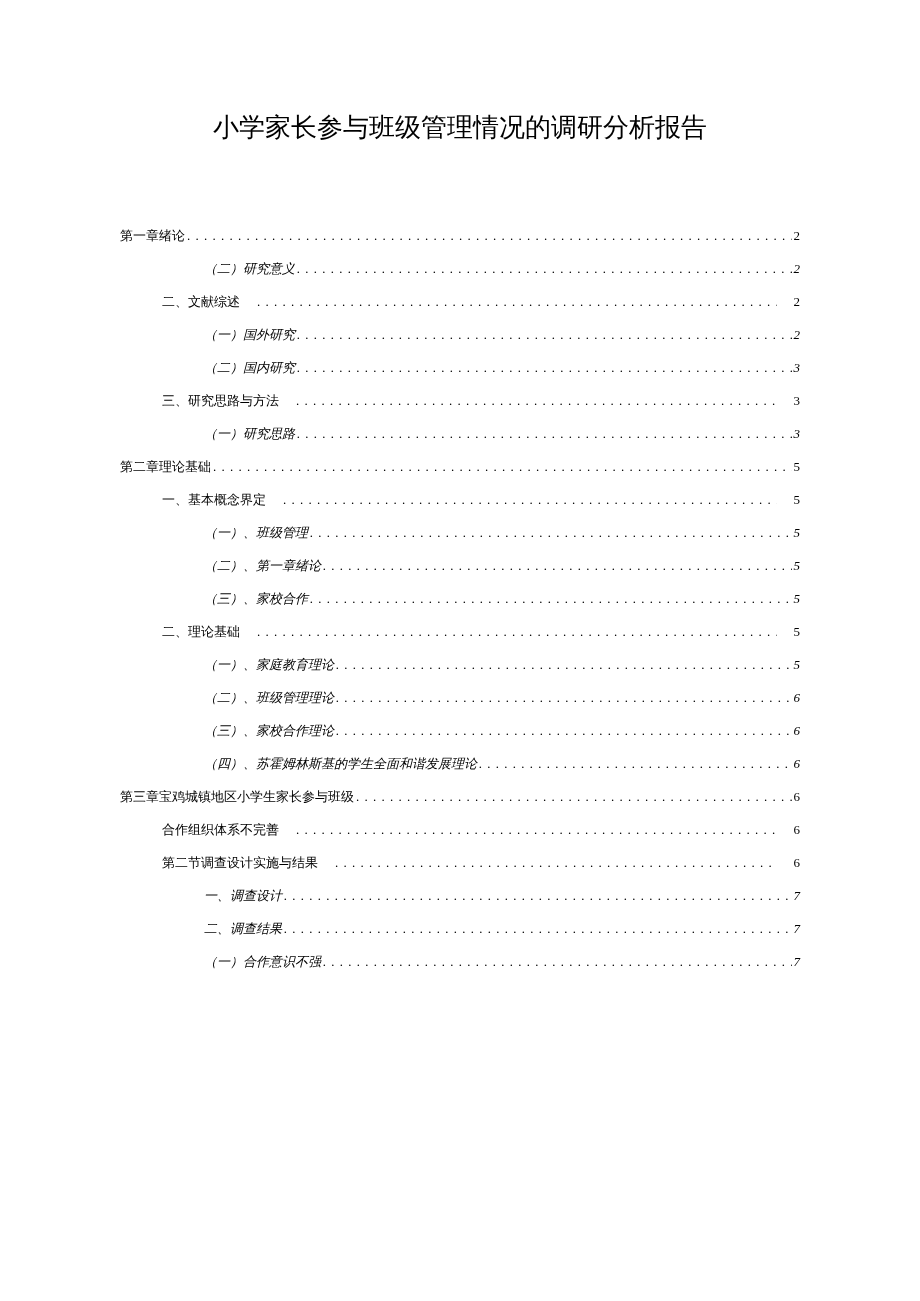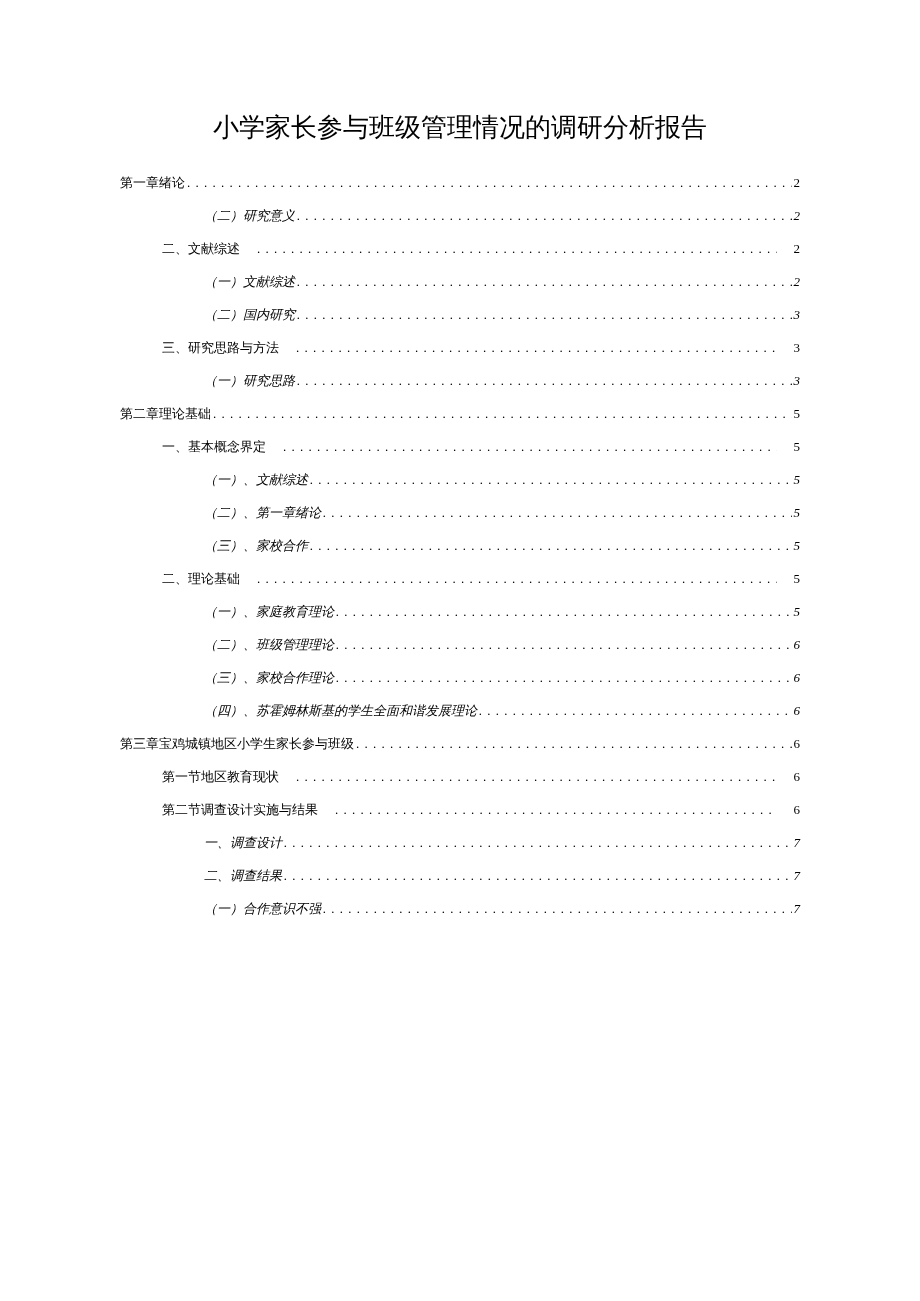--- a/index.html
+++ b/index.html
@@ -13,21 +13,21 @@
     width: 920px;
     height: 1301px;
     box-sizing: border-box;
     padding: 110px 120px 80px 120px;
     position: relative;
   }
   .title {
     text-align: center;
     font-size: 26px;
     font-weight: normal;
-    margin-bottom: 31px;
+    margin-bottom: 84px;
     font-family: "SimSun", "宋体", serif;
   }
   .toc {
     font-size: 13px;
     line-height: 1;
   }
   .toc-row {
     display: flex;
     align-items: flex-end;
     margin-bottom: 20px;
@@ -78,21 +78,21 @@
         <span class="toc-label">（二）研究意义</span>
         <span class="toc-dots"></span>
         <span class="toc-page">2</span>
       </div>
       <div class="toc-row l1">
         <span class="toc-label">二、文献综述</span>
         <span class="toc-dots"></span>
         <span class="toc-page">2</span>
       </div>
       <div class="toc-row l2">
-        <span class="toc-label">（一）文献综述</span>
+        <span class="toc-label">（一）国外研究</span>
         <span class="toc-dots"></span>
         <span class="toc-page">2</span>
       </div>
       <div class="toc-row l2">
         <span class="toc-label">（二）国内研究</span>
         <span class="toc-dots"></span>
         <span class="toc-page">3</span>
       </div>
       <div class="toc-row l1">
         <span class="toc-label">三、研究思路与方法</span>
@@ -108,21 +108,21 @@
         <span class="toc-label">第二章理论基础</span>
         <span class="toc-dots"></span>
         <span class="toc-page">5</span>
       </div>
       <div class="toc-row l1">
         <span class="toc-label">一、基本概念界定</span>
         <span class="toc-dots"></span>
         <span class="toc-page">5</span>
       </div>
       <div class="toc-row l2">
-        <span class="toc-label">（一）、文献综述</span>
+        <span class="toc-label">（一）、班级管理</span>
         <span class="toc-dots"></span>
         <span class="toc-page">5</span>
       </div>
       <div class="toc-row l2">
         <span class="toc-label">（二）、第一章绪论</span>
         <span class="toc-dots"></span>
         <span class="toc-page">5</span>
       </div>
       <div class="toc-row l2">
         <span class="toc-label">（三）、家校合作</span>
@@ -153,21 +153,21 @@
         <span class="toc-label">（四）、苏霍姆林斯基的学生全面和谐发展理论</span>
         <span class="toc-dots"></span>
         <span class="toc-page">6</span>
       </div>
       <div class="toc-row l0">
         <span class="toc-label">第三章宝鸡城镇地区小学生家长参与班级</span>
         <span class="toc-dots"></span>
         <span class="toc-page">6</span>
       </div>
       <div class="toc-row l1">
-        <span class="toc-label">第一节地区教育现状</span>
+        <span class="toc-label">合作组织体系不完善</span>
         <span class="toc-dots"></span>
         <span class="toc-page">6</span>
       </div>
       <div class="toc-row l1">
         <span class="toc-label">第二节调查设计实施与结果</span>
         <span class="toc-dots"></span>
         <span class="toc-page">6</span>
       </div>
       <div class="toc-row l2">
         <span class="toc-label">一、调查设计</span>

